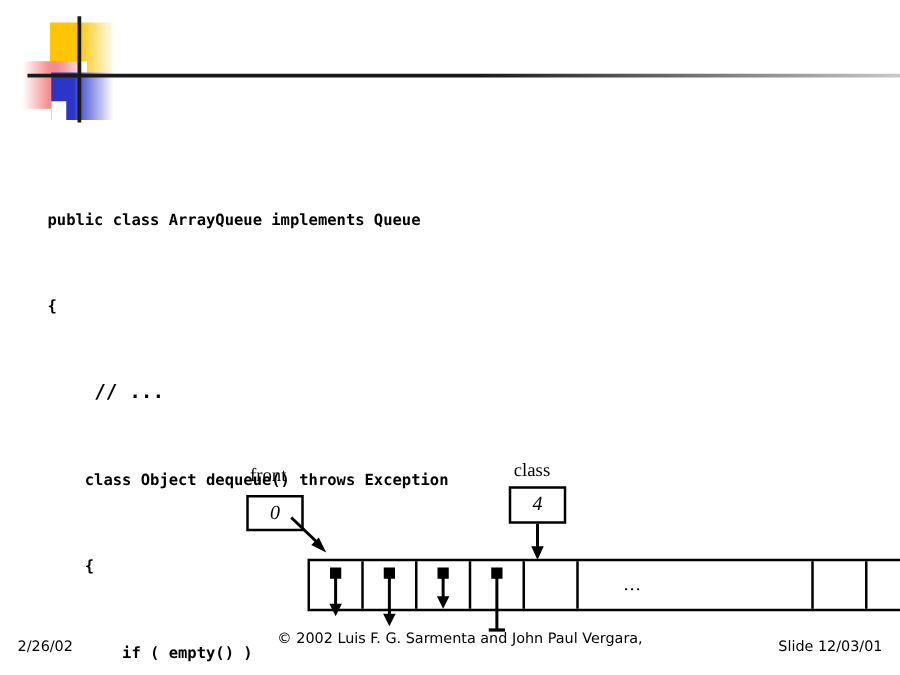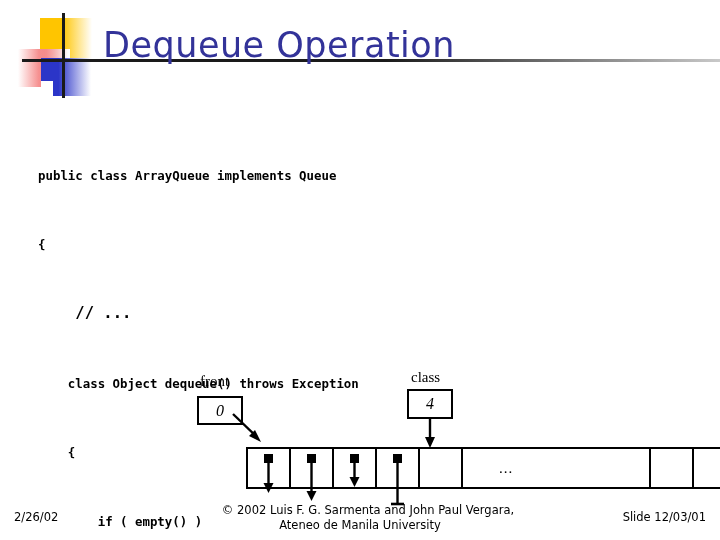--- a/index.html
+++ b/index.html
@@ -155,21 +155,20 @@
   <div class="logo">
     <div class="sq sq-yellow"></div>
     <div class="sq sq-red"></div>
     <div class="sq sq-red2"></div>
     <div class="sq sq-blue"></div>
     <div class="sq sq-blue-notch"></div>
     <div class="cross-v"></div>
   </div>
   <div class="cross-h"></div>
 
-  <div class="title">Dequeue Operation</div>
 
   <div class="code">
     <div class="code-line">public class ArrayQueue implements Queue</div>
     <div class="code-line">{</div>
     <div class="code-line big">    // ...</div>
     <div class="code-line">    class Object dequeue() throws Exception</div>
     <div class="code-line">    {</div>
     <div class="code-line">        if ( empty() )</div>
     
     
@@ -226,16 +225,15 @@
     <div class="cell" style="width:43px;"></div>
     <div class="cell" style="width:188px;">
       <span class="cell-dots">...</span>
     </div>
     <div class="cell" style="width:43px;"></div>
     <div class="cell" style="width:48px;"></div>
   </div>
 
   <div class="footer-text" style="left:14px; top:510px;">2/26/02</div>
   <div class="footer-text footer-center" style="top:503px;margin-left:16px;">© 2002 Luis F. G. Sarmenta and John Paul Vergara,</div>
-  <div class="footer-text footer-center" style="top:518px;">Ateneo de Manila University</div>
   <div class="footer-text" style="right:14px; top:510px;margin-left:22px;">Slide 12/03/01</div>
 
 </div>
 
 </body></html>

